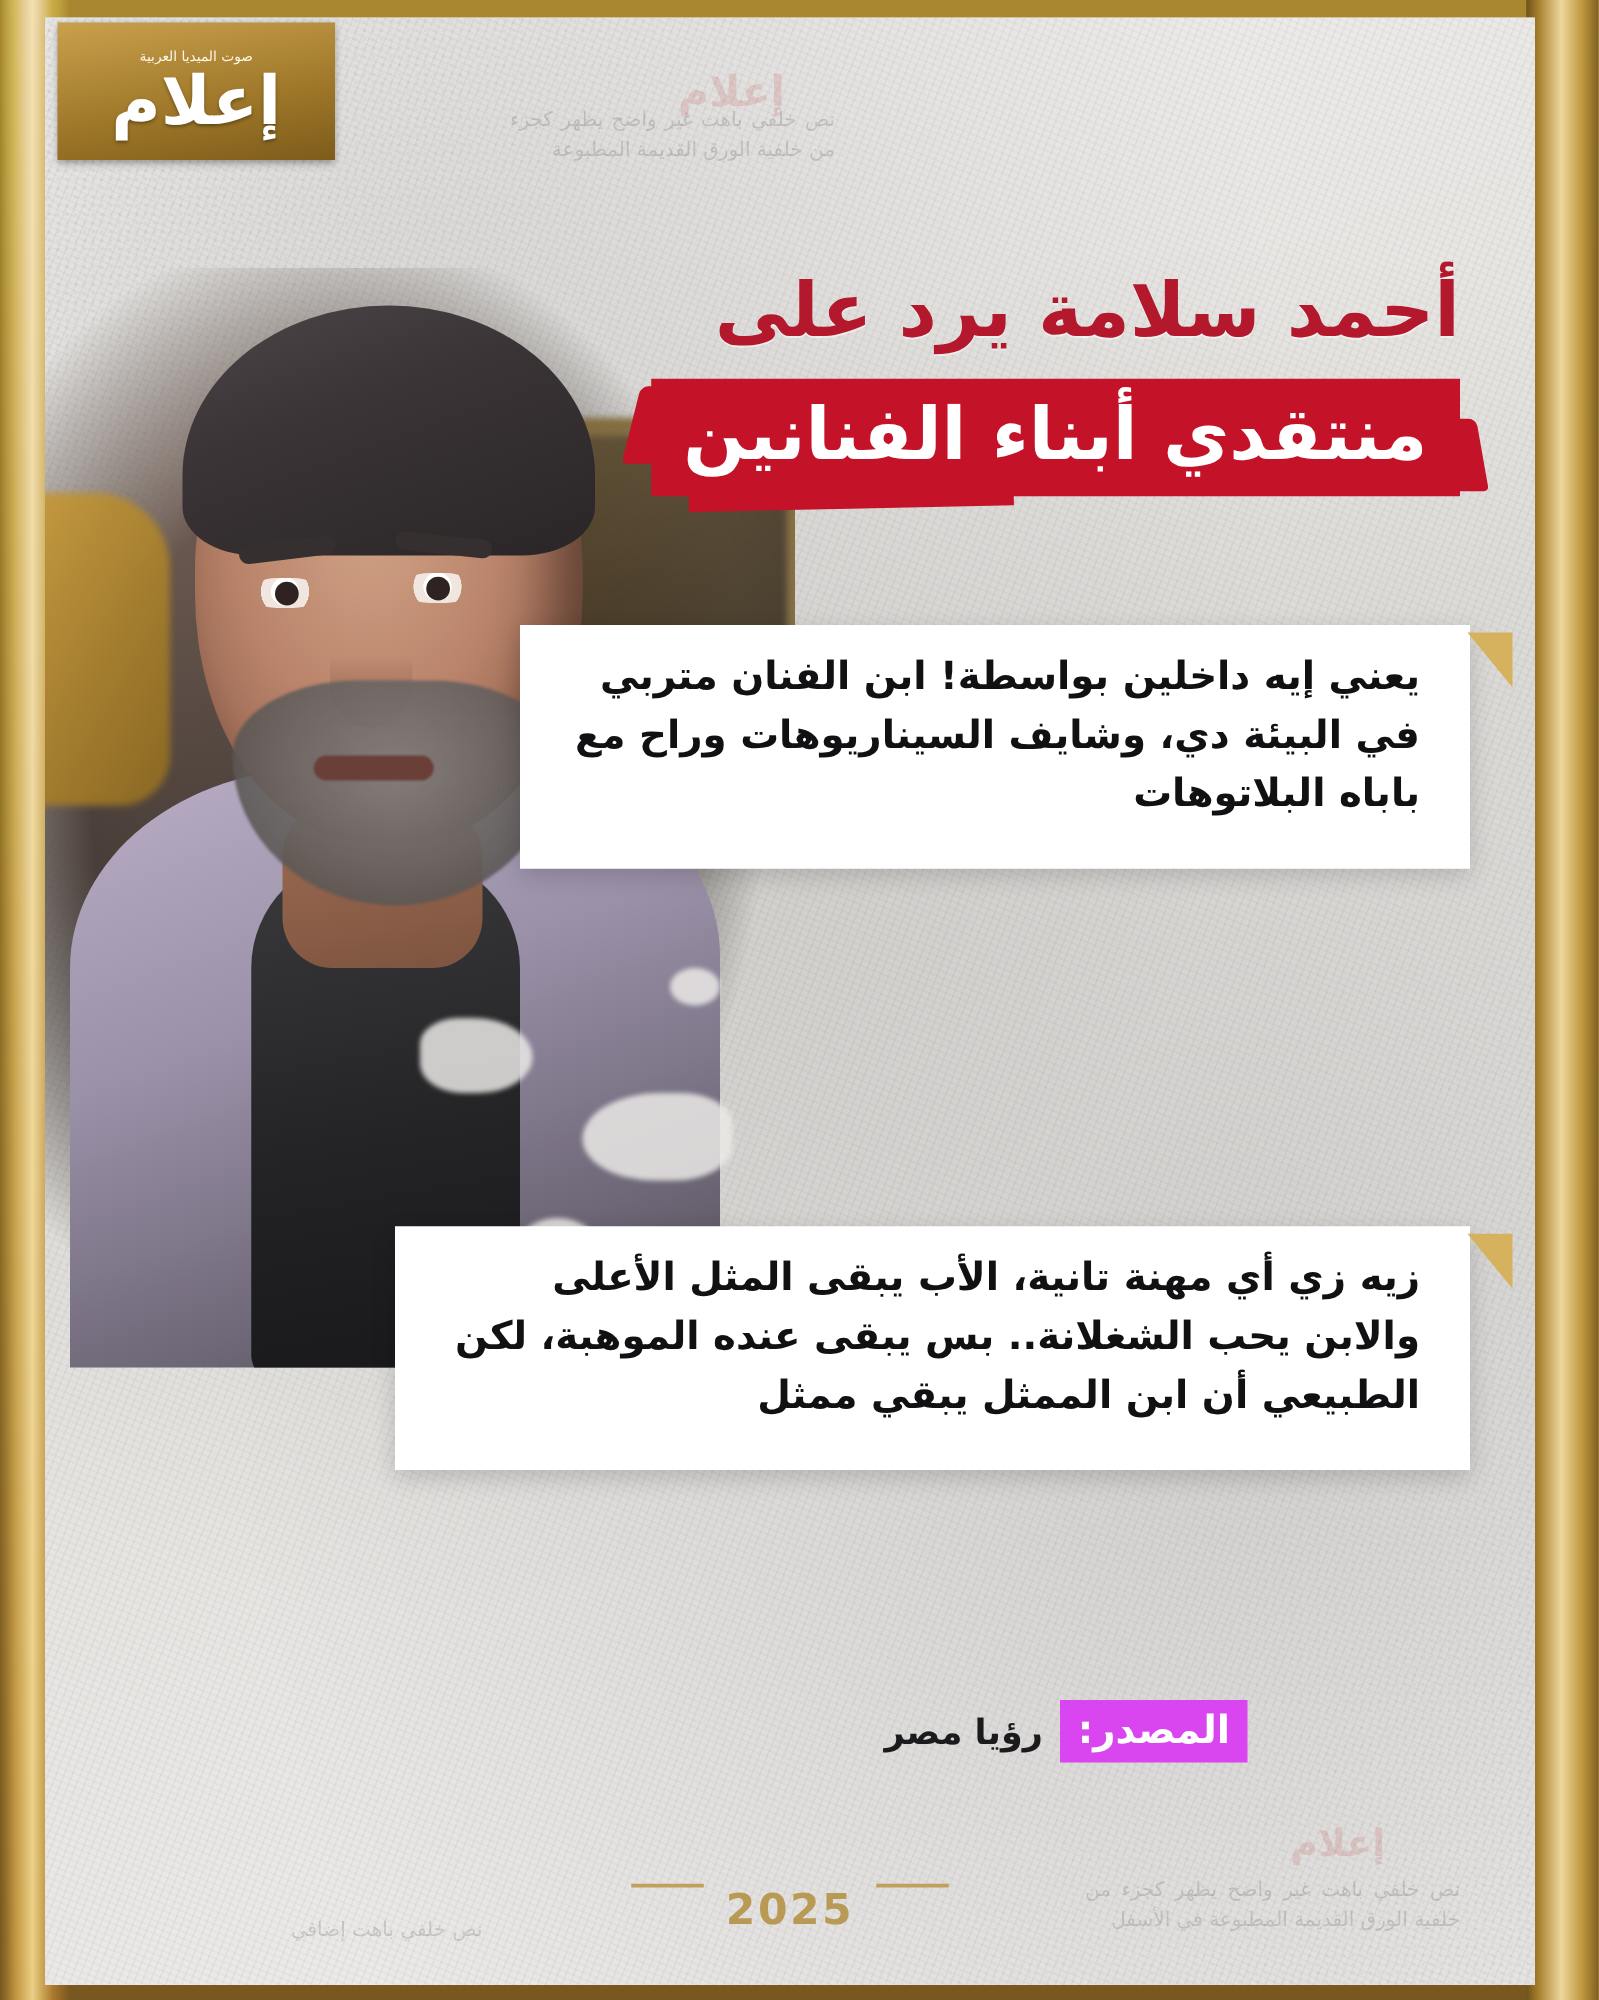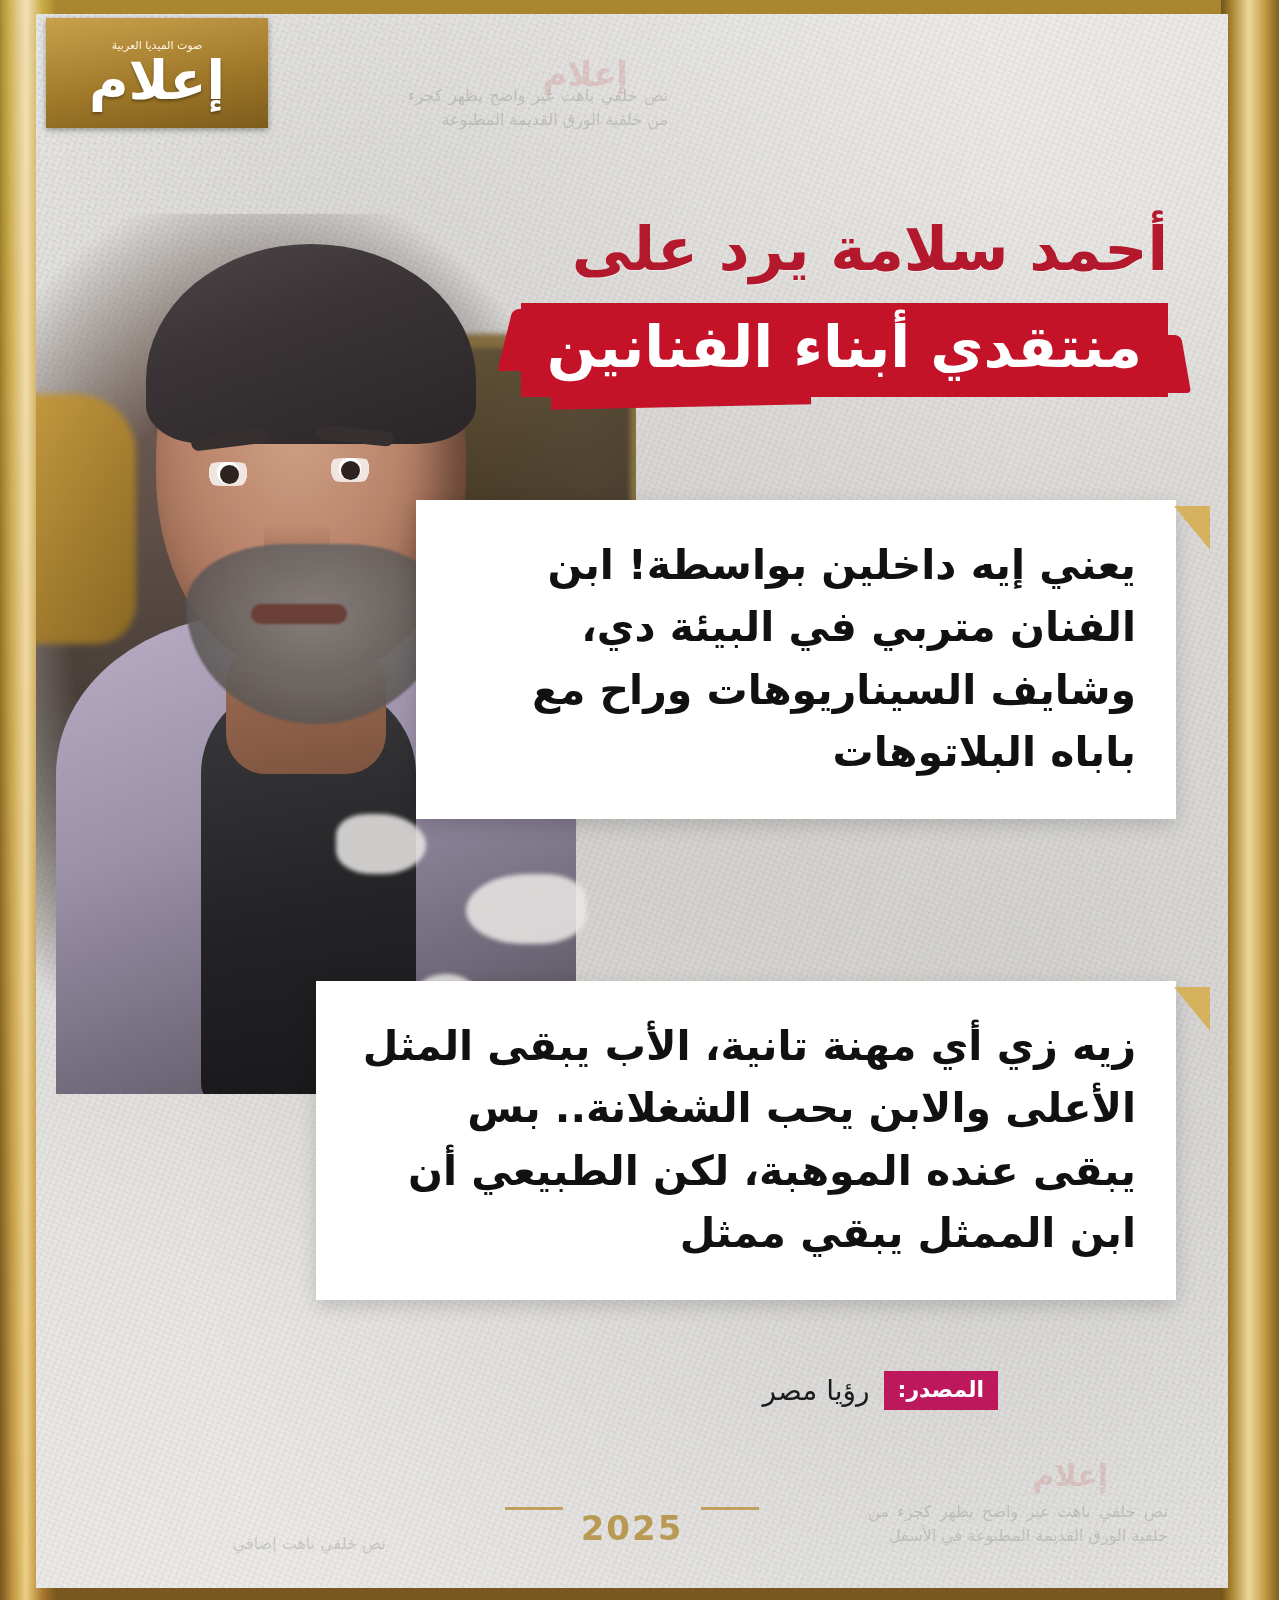--- a/index.html
+++ b/index.html
@@ -293,24 +293,24 @@
   .brush-a { left: -16px; top: 6px; width: 40px; height: 62px; transform: skewX(-14deg); border-radius: 6px 14px 10px 4px; }
   .brush-b { right: -18px; bottom: 4px; width: 46px; height: 58px; transform: skewX(10deg); border-radius: 14px 6px 4px 12px; }
   .brush-c { position: absolute; left: 30px; bottom: -10px; width: 260px; height: 18px; background:#c41228; transform: rotate(-1.2deg); z-index:1; }
 
   
   .quote {
     position: absolute;
     right: 52px;
     background: #ffffff;
     box-shadow: 0 6px 18px rgba(0,0,0,0.16);
-    padding: 34px 40px 36px;
+    padding: 18px 40px 36px;
     text-align: right;
     color: #111113;
-    font-size: 41px;
+    font-size: 31px;
     font-weight: 700;
     line-height: 1.52;
   }
   .quote-1 { top: 486px; width: 680px; }
   .quote-2 { top: 967px; width: 780px; }
   .tri {
     position: absolute;
     top: 6px;
     right: -34px;
     width: 0; height: 0;
@@ -323,30 +323,30 @@
   .source-row {
     position: absolute;
     bottom: 178px;
     right: 230px;
     display: flex;
     align-items: center;
     gap: 14px;
     direction: rtl;
   }
   .source-badge {
-    background: #be185d;
+    background: #d946ef;
     color: #fff;
-    font-size: 22px;
+    font-size: 31px;
     font-weight: 700;
     padding: 6px 14px 8px;
   }
   .source-value {
     color: #1b1b1d;
     font-size: 28px;
-    font-weight: 400;
+    font-weight: 700;
   }
 
   
   .year-row {
     position: absolute;
     bottom: 40px;
     left: 0; right: 0;
     display: flex;
     align-items: center;
     justify-content: center;

